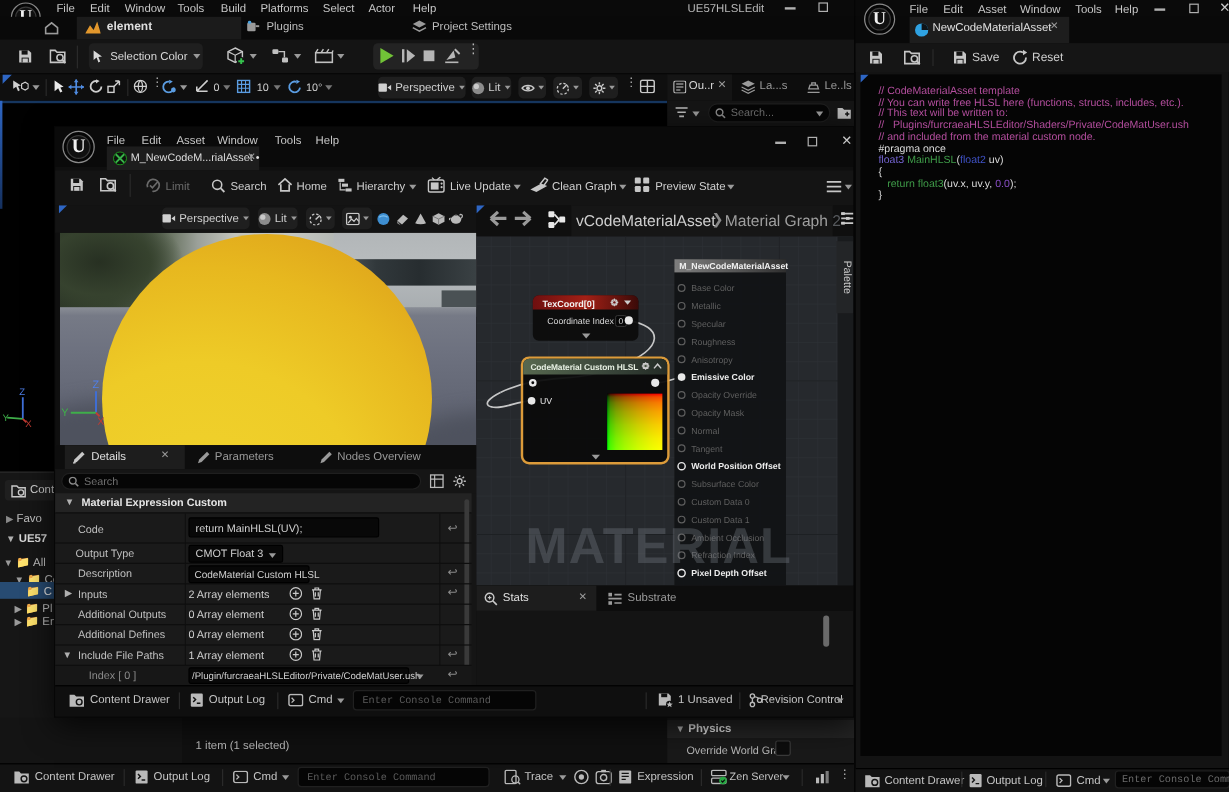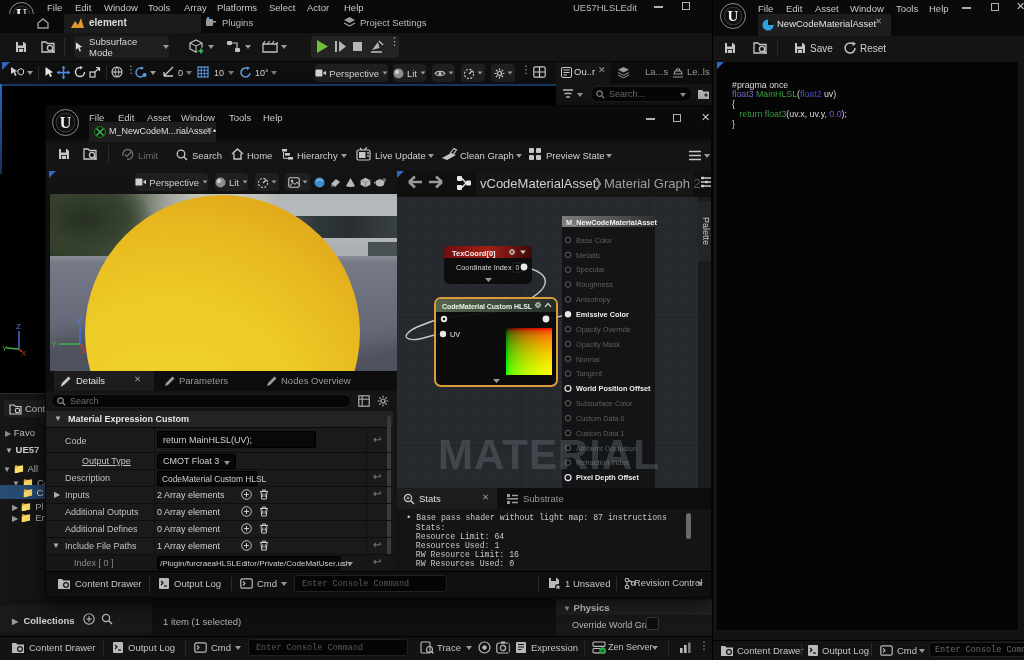--- a/index.html
+++ b/index.html
@@ -19,21 +19,21 @@
 <body>
 
 <div class="abs" id="mainwin" style="left:0;top:0;width:712px;height:660px;background:#0b0b0b;">
 
   <div class="abs" style="left:0;top:0;width:712px;height:14px;background:#0a0a0a;"></div>
   <div class="uelogo" style="left:9px;top:2px;width:25px;height:25px;font-size:15px;">U</div>
   <div class="abs menu" style="left:47px;top:2px;font-size:9.5px;">File</div>
   <div class="abs menu" style="left:75px;top:2px;font-size:9.5px;">Edit</div>
   <div class="abs menu" style="left:104px;top:2px;font-size:9.5px;">Window</div>
   <div class="abs menu" style="left:148px;top:2px;font-size:9.5px;">Tools</div>
-  <div class="abs menu" style="left:184px;top:2px;font-size:9.5px;">Array</div>
+  <div class="abs menu" style="left:184px;top:2px;font-size:9.5px;">Build</div>
   <div class="abs menu" style="left:217px;top:2px;font-size:9.5px;">Platforms</div>
   <div class="abs menu" style="left:269px;top:2px;font-size:9.5px;">Select</div>
   <div class="abs menu" style="left:307px;top:2px;font-size:9.5px;">Actor</div>
   <div class="abs menu" style="left:344px;top:2px;font-size:9.5px;">Help</div>
   <div class="abs" style="left:573px;top:2px;font-size:9.5px;color:#b8b8b8;">UE57HLSLEdit</div>
   <div class="abs" style="left:654px;top:6px;width:9px;height:1.5px;background:#b0b0b0;"></div>
   <div class="abs" style="left:682px;top:2px;width:8px;height:8px;border:1.2px solid #b0b0b0;"></div>
 
   <div class="abs" style="left:0;top:14px;width:712px;height:19px;background:#090909;"></div>
   <svg class="abs" style="left:37px;top:18px;" width="12" height="11" viewBox="0 0 12 11">
@@ -68,21 +68,21 @@
   <svg class="abs" style="left:41px;top:40px;" width="15" height="14" viewBox="0 0 15 14">
       <path d="M1 2 H5 L6.5 3.5 H13 V12 H1 Z" fill="none" stroke="#c6c6c6" stroke-width="1.3"></path>
       <circle cx="9" cy="8" r="2.6" fill="none" stroke="#c6c6c6" stroke-width="1.3"></circle>
       <path d="M11 10 L13.5 12.5" stroke="#c6c6c6" stroke-width="1.5"></path>
     </svg>
   <div class="sep" style="left:64px;top:38px;height:19px;"></div>
   <div class="pill" style="left:74px;top:36px;width:95px;height:22px;">
     <svg width="12" height="12" viewBox="0 0 12 12" style="margin-right:4px;">
         <path d="M2 1 L2 9 L4.5 7 L6 11 L7.5 10.3 L6 6.5 L9 6 Z" fill="#d8d8d8"></path>
       </svg>
-    <span style="font-size:9.5px;color:#d8d8d8;">Subsurface Mode</span>
+    <span style="font-size:9.5px;color:#d8d8d8;">Selection Color</span>
     <span class="tri" style="margin-left:5px;"></span>
   </div>
   <svg class="abs" style="left:189px;top:39px;" width="16" height="16" viewBox="0 0 16 16">
       <path d="M7 1 L13 4 V10 L7 13 L1 10 V4 Z" fill="none" stroke="#c6c6c6" stroke-width="1.2"></path>
       <path d="M1 4 L7 7 L13 4 M7 7 V13" fill="none" stroke="#c6c6c6" stroke-width="1"></path>
       <circle cx="12" cy="12" r="3.6" fill="#141414"></circle>
       <path d="M12 9.6 V14.4 M9.6 12 H14.4" stroke="#35c24d" stroke-width="1.6"></path>
     </svg>
   <span class="tri abs" style="left:208px;top:45px;"></span>
   <svg class="abs" style="left:226px;top:40px;" width="15" height="13" viewBox="0 0 15 13">
@@ -219,21 +219,21 @@
   <svg class="abs" style="left:561px;top:67px;" width="11" height="11" viewBox="0 0 11 11">
       <rect x="0.5" y="0.5" width="10" height="10" rx="1.5" fill="none" stroke="#c9c9c9" stroke-width="1"></rect>
       <path d="M2.5 3 H8.5 M2.5 5.5 H8.5 M2.5 8 H6" stroke="#c9c9c9" stroke-width="1"></path>
     </svg>
   <div class="abs" style="left:574px;top:66px;font-size:9.5px;color:#d8d8d8;">Ou..r</div>
   <div class="abs" style="left:598px;top:65px;font-size:9px;color:#9a9a9a;">✕</div>
   <svg class="abs" style="left:617px;top:66px;" width="13" height="13" viewBox="0 0 13 13">
       <path d="M6.5 1 L12 3.8 L6.5 6.6 L1 3.8 Z" fill="#9a9a9a"></path>
       <path d="M1 6.5 L6.5 9.3 L12 6.5 M1 9 L6.5 11.8 L12 9" fill="none" stroke="#9a9a9a" stroke-width="1"></path>
     </svg>
-  <div class="abs" style="left:633px;top:66px;font-size:9.5px;color:#9a9a9a;margin-left:12px;">La...s</div>
+  <div class="abs" style="left:633px;top:66px;font-size:9.5px;color:#9a9a9a;">La...s</div>
   <svg class="abs" style="left:671px;top:66px;" width="14" height="12" viewBox="0 0 14 12">
       <path d="M2 11 H12 M3 8 H11 L10 5 H4 Z M5.5 5 V3 H8.5 V5" fill="none" stroke="#9a9a9a" stroke-width="1.1"></path>
     </svg>
   <div class="abs" style="left:687px;top:66px;font-size:9.5px;color:#9a9a9a;">Le..ls</div>
   <div class="abs" style="left:556px;top:84px;width:156px;height:21px;background:#151515;"></div>
   <svg class="abs" style="left:562px;top:89px;" width="12" height="10" viewBox="0 0 12 10">
       <path d="M1 1 H11 M2.5 4.5 H9.5 M4 8 H8" stroke="#b9b9b9" stroke-width="1.3"></path>
     </svg>
   <span class="tri abs" style="left:577px;top:93px;"></span>
   <div class="abs" style="left:590px;top:86px;width:102px;height:16px;background:#060606;border-radius:8px;border:1px solid #1f1f1f;"></div>
@@ -270,31 +270,20 @@
     <div class="abs" style="left:5px;top:50px;font-size:9.5px;color:#d8d8d8;font-weight:bold;"><span style="color:#b0b0b0;font-size:8px;">▼</span> UE57</div>
     <div class="abs" style="left:3px;top:69px;font-size:9.5px;color:#c0c0c0;"><span style="color:#9a9a9a;font-size:8px;">▼</span> <span style="color:#d7a13c;">📁</span> All</div>
     <div class="abs" style="left:12px;top:83px;font-size:9.5px;color:#c0c0c0;"><span style="color:#9a9a9a;font-size:8px;">▼</span> <span style="color:#d7a13c;">📁</span> Co</div>
     <div class="abs" style="left:0;top:91px;width:120px;height:14px;background:#274b72;"></div>
     <div class="abs" style="left:22px;top:93px;font-size:9.5px;color:#e8e8e8;"><span style="color:#d7a13c;">📁</span> C</div>
     <div class="abs" style="left:12px;top:107px;font-size:9.5px;color:#c0c0c0;text-align:right;"><span style="color:#9a9a9a;font-size:8px;">▶</span> <span style="color:#d7a13c;">📁</span> Pl</div>
     <div class="abs" style="left:12px;top:118px;font-size:9.5px;color:#c0c0c0;"><span style="color:#9a9a9a;font-size:8px;">▶</span> <span style="color:#d7a13c;">📁</span> En</div>
   </div>
 
   <div class="abs" style="left:0;top:598px;width:152px;height:38px;background:#141414;"></div>
-  <div class="abs" style="left:0;top:605px;width:152px;height:28px;background:#1a1a1a;border-radius:3px;">
-    <div class="abs" style="left:12px;top:10px;font-size:9.5px;color:#d8d8d8;font-weight:bold;"><span style="color:#9a9a9a;font-size:8px;">▶</span>&nbsp; Collections</div>
-    <svg class="abs" style="left:83px;top:8px;" width="12" height="12" viewBox="0 0 12 12">
-        <circle cx="6" cy="6" r="5.2" fill="none" stroke="#c9c9c9" stroke-width="1.1"></circle>
-        <path d="M6 3.2 V8.8 M3.2 6 H8.8" stroke="#c9c9c9" stroke-width="1.1"></path>
-      </svg>
-    <svg class="abs" style="left:101px;top:8px;" width="12" height="12" viewBox="0 0 12 12">
-        <circle cx="5" cy="5" r="3.6" fill="none" stroke="#c9c9c9" stroke-width="1.2"></circle>
-        <path d="M7.8 7.8 L11 11" stroke="#c9c9c9" stroke-width="1.3"></path>
-      </svg>
-  </div>
   <div class="abs" style="left:152px;top:598px;width:404px;height:38px;background:#101010;"></div>
   <div class="abs" style="left:163px;top:616px;font-size:9.5px;color:#b9b9b9;">1 item (1 selected)</div>
 
   <div class="abs" style="left:556px;top:598px;width:156px;height:38px;background:#191919;"></div>
   <div class="abs" style="left:556px;top:600px;width:156px;height:15px;background:#242424;"></div>
   <div class="abs" style="left:563px;top:602px;font-size:9.5px;color:#e0e0e0;font-weight:bold;"><span style="color:#b0b0b0;font-size:8px;">▼</span> Physics</div>
   <div class="abs" style="left:572px;top:620px;font-size:9px;color:#b9b9b9;">Override World Gra...</div>
   <div class="abs" style="left:646px;top:617px;width:13px;height:13px;background:#0d0d0d;border:1px solid #3a3a3a;border-radius:2px;"></div>
 
   <div class="abs" style="left:0;top:636px;width:712px;height:24px;background:#131313;border-top:1px solid #000;"></div>
@@ -571,21 +560,21 @@
   <div class="abs" style="left:0;top:363px;width:347px;height:1px;background:#0e0e0e;"></div>
   <div class="abs" style="left:0;top:380px;width:347px;height:1px;background:#0e0e0e;"></div>
   <div class="abs" style="left:0;top:397px;width:347px;height:1px;background:#0e0e0e;"></div>
   <div class="abs" style="left:0;top:414px;width:347px;height:1px;background:#0e0e0e;"></div>
   <div class="abs" style="left:0;top:431px;width:347px;height:1px;background:#0e0e0e;"></div>
   <div class="abs" style="left:0;top:448px;width:347px;height:1px;background:#0e0e0e;"></div>
   <div class="abs" style="left:19px;top:330px;font-size:9px;color:#c0c0c0;">Code</div>
   <div class="abs" style="left:111px;top:325px;width:159px;height:17px;background:#080808;border:1px solid #000;border-radius:2px;"></div>
   <div class="abs" style="left:117px;top:329px;font-size:9px;color:#d0d0d0;">return MainHLSL(UV);</div>
   <div class="abs" style="left:327px;top:328px;font-size:10px;color:#8a8a8a;">↩</div>
-  <div class="abs" style="left:36px;top:350px;font-size:9px;color:#c0c0c0;text-decoration:underline;">Output Type</div>
+  <div class="abs" style="left:17px;top:350px;font-size:9px;color:#c0c0c0;">Output Type</div>
   <div class="abs" style="left:111px;top:348px;width:79px;height:15px;background:#080808;border:1px solid #000;border-radius:2px;"></div>
   <div class="abs" style="left:117px;top:350px;font-size:9px;color:#d0d0d0;">CMOT Float 3</div>
   <span class="tri abs" style="left:178px;top:355px;"></span>
   <div class="abs" style="left:19px;top:367px;font-size:9px;color:#c0c0c0;">Description</div>
   <div class="abs" style="left:111px;top:365px;width:101px;height:15px;background:#080808;border:1px solid #000;border-radius:2px;"></div>
   <div class="abs" style="left:116px;top:368px;font-size:8.4px;color:#d0d0d0;">CodeMaterial Custom HLSL</div>
   <div class="abs" style="left:327px;top:365px;font-size:10px;color:#8a8a8a;">↩</div>
   <div class="abs" style="left:8px;top:384px;font-size:8px;color:#b0b0b0;">▶</div>
   <div class="abs" style="left:19px;top:384px;font-size:9px;color:#c0c0c0;">Inputs</div>
   <div class="abs" style="left:111px;top:384px;font-size:9px;color:#d0d0d0;">2 Array elements</div>
@@ -807,26 +796,20 @@
       <path d="M3.5 5 H6.5 M5 3.5 V6.5" stroke="#c9c9c9" stroke-width="0.9"></path>
     </svg>
   <div class="abs" style="left:373px;top:387px;font-size:9.5px;color:#e0e0e0;text-align:center;">Stats</div>
   <div class="abs" style="left:436px;top:386px;font-size:8.5px;color:#9a9a9a;">✕</div>
   <svg class="abs" style="left:460px;top:387px;" width="13" height="12" viewBox="0 0 13 12">
       <rect x="1" y="1" width="3" height="3" fill="#9a9a9a"></rect>
       <rect x="1" y="8" width="3" height="3" fill="#9a9a9a"></rect>
       <path d="M6 2.5 H12 M6 9.5 H12 M1 5.8 H12" stroke="#9a9a9a" stroke-width="1.4"></path>
     </svg>
   <div class="abs" style="left:477px;top:387px;font-size:9.5px;color:#9a9a9a;">Substrate</div>
-  <div class="abs mono" style="left:360px;top:407px;font-size:8.2px;line-height:9px;color:#c8c8c8;white-space:pre;"><span style="font-size:9px;">•</span> Base pass shader without light map: 87 instructions
-  Stats:
-  Resource Limit: 64
-  Resources Used: 1
-  RW Resource Limit: 16
-  RW Resources Used: 0</div>
   <div class="abs" style="left:640px;top:407px;width:5px;height:26px;background:#6a6a6a;border-radius:2.5px;"></div>
 
   <div class="abs" style="left:0;top:465px;width:665px;height:26px;background:#0f0f0f;border-top:1px solid #000;"></div>
   <svg class="abs" style="left:11px;top:471px;" width="14" height="13" viewBox="0 0 14 13">
       <path d="M1 2 H5 L6.5 3.5 H13 V12 H1 Z" fill="#b9b9b9"></path>
       <circle cx="9" cy="8" r="2.4" fill="none" stroke="#0f0f0f" stroke-width="1.2"></circle>
     </svg>
   <div class="abs btxt" style="left:29px;top:472px;">Content Drawer</div>
   <div class="sep" style="left:103px;top:471px;height:14px;"></div>
   <svg class="abs" style="left:112px;top:471px;" width="12" height="13" viewBox="0 0 12 13">
@@ -909,21 +892,25 @@
   <svg class="abs" style="left:130px;top:41px;" width="14" height="14" viewBox="0 0 14 14">
       <path d="M12 7 A5 5 0 1 1 9.5 2.7" fill="none" stroke="#c6c6c6" stroke-width="1.5"></path>
       <path d="M9.5 0.5 L13 2.7 L9.5 5 Z" fill="#c6c6c6"></path>
     </svg>
   <div class="abs" style="left:147px;top:43px;font-size:10px;color:#cfcfcf;">Reset</div>
 
   <div class="abs" id="codeed" style="left:4px;top:62px;width:301px;height:568px;background:#050505;"></div>
   <svg class="abs" style="left:4px;top:62px;" width="7" height="7" viewBox="0 0 7 7">
       <path d="M0 0 H7 L0 7 Z" fill="#2e66c4"></path>
     </svg>
-  <div class="abs" style="left:19px;top:71px;font-size:8.8px;line-height:9.7px;white-space:pre;color:#dadada;">
+  <div class="abs" style="left:19px;top:71px;font-size:8.8px;line-height:9.7px;white-space:pre;color:#dadada;"><span style="color:#b44e9e;">// CodeMaterialAsset template
+// You can write free HLSL here (functions, structs, includes, etc.).
+// This text will be written to:
+//   Plugins/furcraeaHLSLEditor/Shaders/Private/CodeMatUser.ush
+// and included from the material custom node.</span>
 #pragma once
 <span style="color:#7565d2;">float3</span> <span style="color:#3f9c49;">MainHLSL</span>(<span style="color:#4053c8;">float2</span> uv)
 {
    <span style="color:#3f9c49;">return</span> <span style="color:#3f9c49;">float3</span>(uv.x, uv.y, <span style="color:#8a4fc8;">0.0</span>);
 }</div>
 
   <div class="abs" style="left:0;top:640px;width:312px;height:20px;background:#131313;border-top:1px solid #000;"></div>
   <svg class="abs" style="left:7px;top:644px;" width="14" height="13" viewBox="0 0 14 13">
       <path d="M1 2 H5 L6.5 3.5 H13 V12 H1 Z" fill="#b9b9b9"></path>
       <circle cx="9" cy="8" r="2.4" fill="none" stroke="#131313" stroke-width="1.2"></circle>

